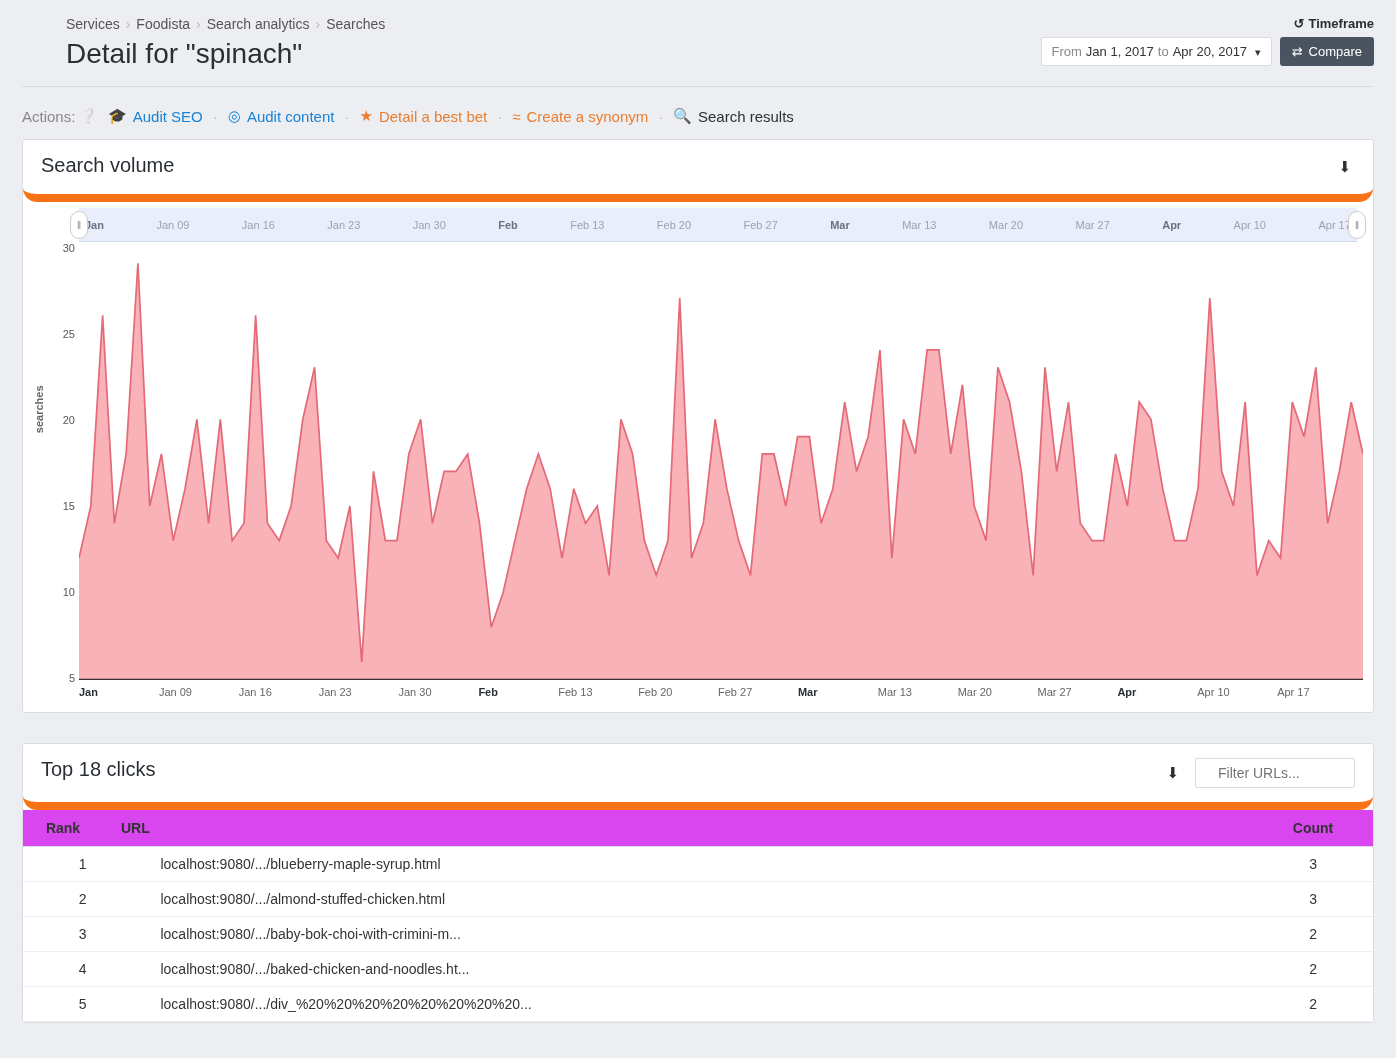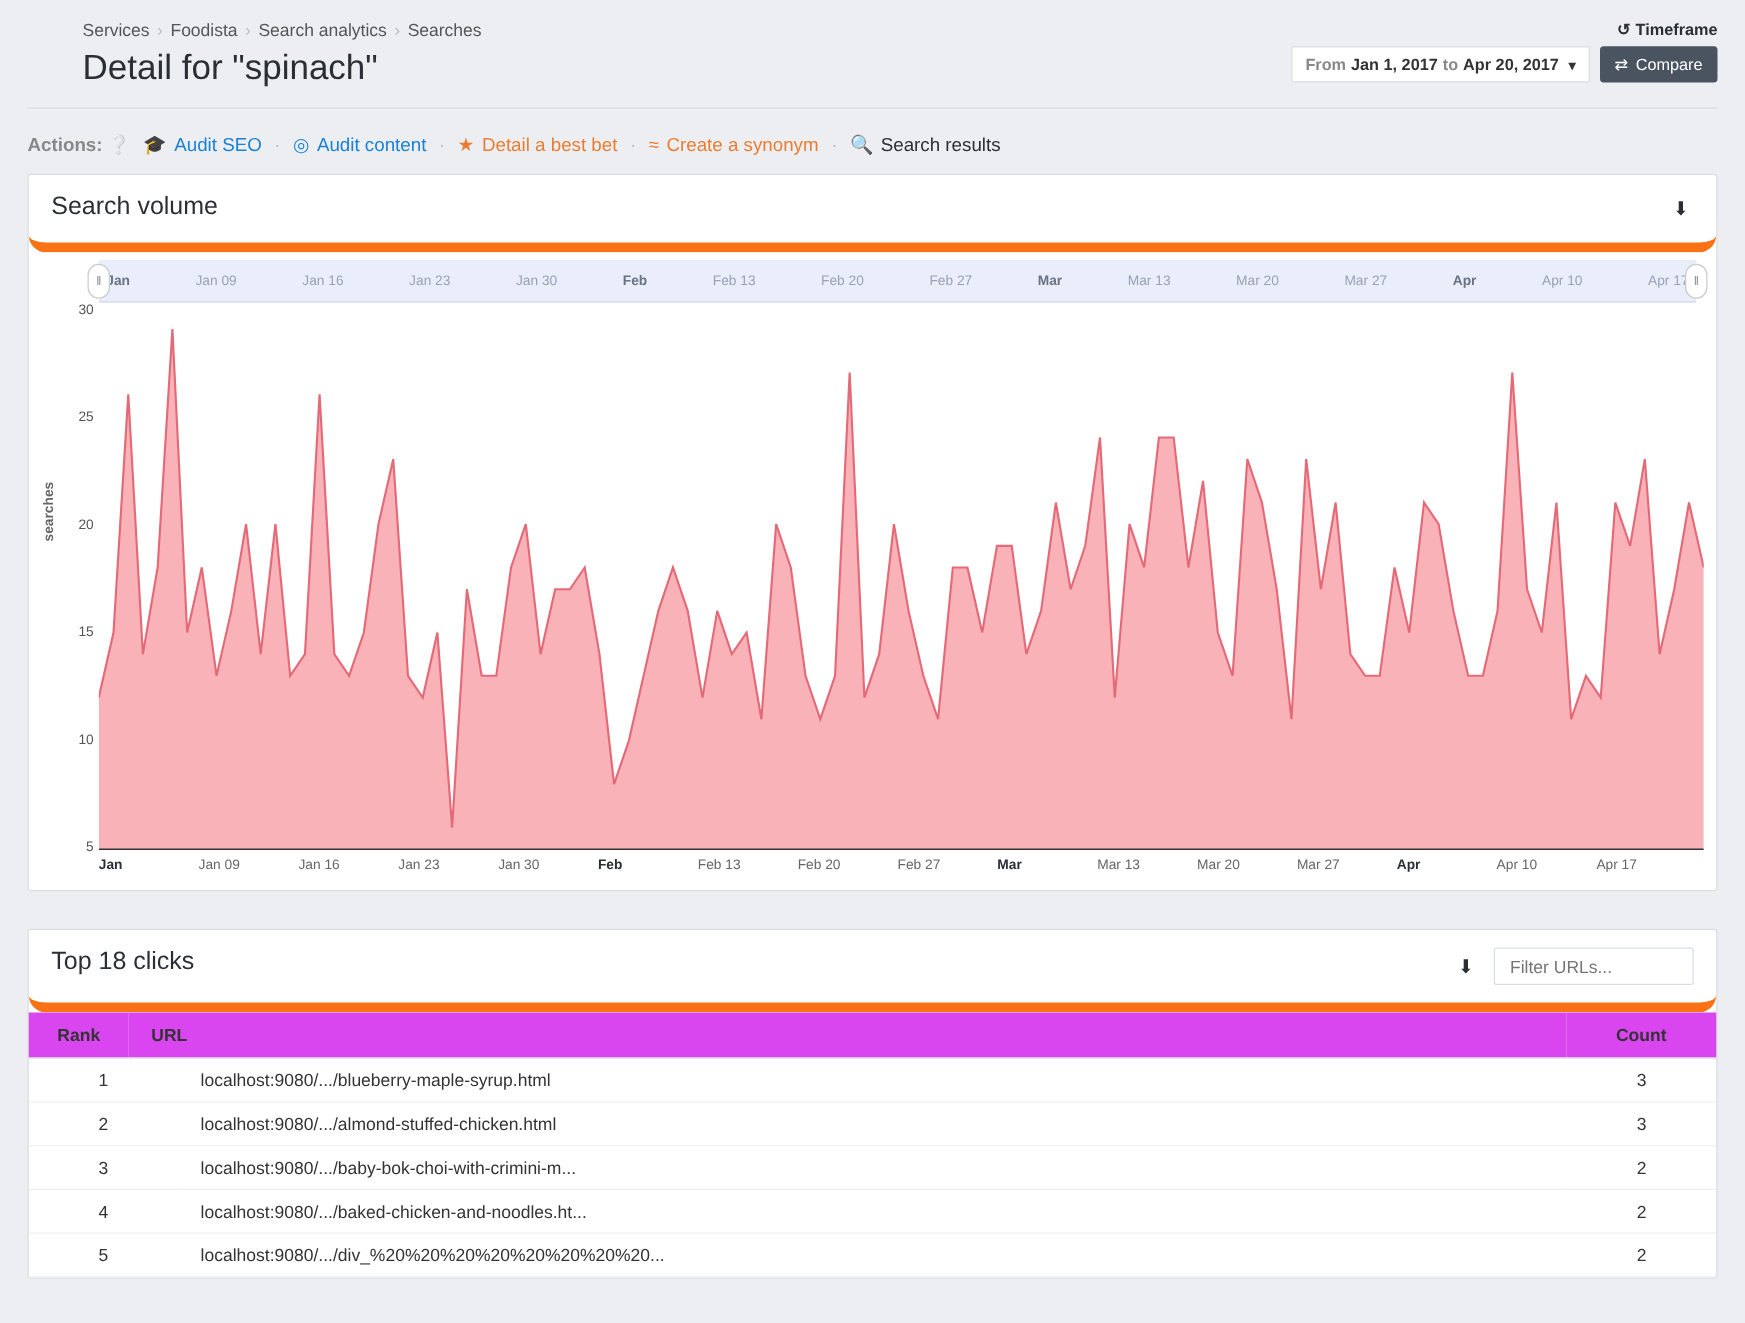--- a/index.html
+++ b/index.html
@@ -29,49 +29,49 @@
   .header-row { display: flex; justify-content: space-between; align-items: flex-start; margin-left: 44px; }
   .breadcrumbs { color: var(--muted); font-size: 14px; display: flex; gap: 6px; flex-wrap: wrap; }
   .breadcrumbs .crumb { color: #555; }
   .breadcrumbs .sep { color: #bbb; }
   .page-title { font-size: 28px; font-weight: 400; color: #2a2f36; margin: 6px 0 0; }
   .tf-block { text-align: right; font-size: 13px; }
   .tf-label { color: #2a2f36; font-weight: 600; display:inline-flex; align-items:center; gap:4px;}
   .tf-row { display: flex; align-items: center; gap: 8px; margin-top: 6px; justify-content:flex-end;}
   .tf-picker {
     background: #fff; border: 1px solid var(--border); padding: 6px 10px; border-radius: 2px;
-    display: inline-flex; align-items: center; gap: 4px; cursor: pointer; font-weight: bold;
+    display: inline-flex; align-items: center; gap: 4px; cursor: pointer;
   }
   .tf-picker .muted { color: var(--muted); }
   .btn-dark {
     background: var(--dark-btn); color: #fff; border: none; padding: 7px 12px; border-radius: 3px;
     display: inline-flex; align-items: center; gap: 6px; cursor: pointer; font-size: 13px;
   }
   hr.divider { border: none; border-top: 1px solid var(--border); margin: 16px 0; }
 
   
   .action-bar { display: flex; align-items: center; gap: 10px; font-size: 15px; color: #444; padding: 4px 0 14px; }
-  .action-bar .lbl { color: var(--muted); display:inline-flex; align-items:flex-end; gap:4px;font-weight:bold;}
+  .action-bar .lbl { color: var(--muted); display:inline-flex; align-items:flex-end; gap:4px;}
   .action { display: inline-flex; align-items: center; gap: 6px; cursor: pointer; }
   .action.link { color: var(--link); }
   .action.orange { color: var(--orange); }
   .action.dark { color: #2a2f36; }
   .dot { color: #bbb; }
 
   
   .panel { background: var(--panel-bg); border: 1px solid var(--border); border-radius: 3px; margin-bottom: 30px; }
   .panel-header {
     display: flex; justify-content: space-between; align-items: flex-start;
     padding: 14px 18px; border-bottom: 8px solid #f97316; border-radius: 14px;
   }
   .panel-title { font-size: 20px; color: #2a2f36; font-weight: 400; }
   .panel-header .tools { display: flex; align-items: center; gap: 12px; }
   .icon-btn { background: none; border: none; color: #2a2f36; cursor: pointer; font-size: 15px; padding:4px;}
   .filter-input {
-    border: 1px solid var(--border); padding: 6px 12px; border-radius: 2px; width: 160px;
+    border: 1px solid var(--border); padding: 6px 22px; border-radius: 2px; width: 160px;
     font-size: 14px;
   }
 
   
   .chart-wrap { position: relative; padding: 6px 10px 14px 56px; }
   .navigator { background: #eaeefb; border-bottom:1px solid #d0d7ef; height: 34px; position: relative; margin: 0 6px 4px 0; }
   .nav-handle {
     position: absolute; top: 3px; width: 18px; height: 28px; background: #fff; border: 1px solid #ccc;
     border-radius: 9px; display:flex; align-items:center; justify-content:center; font-size:10px; color:#888; cursor:grab;
   }

